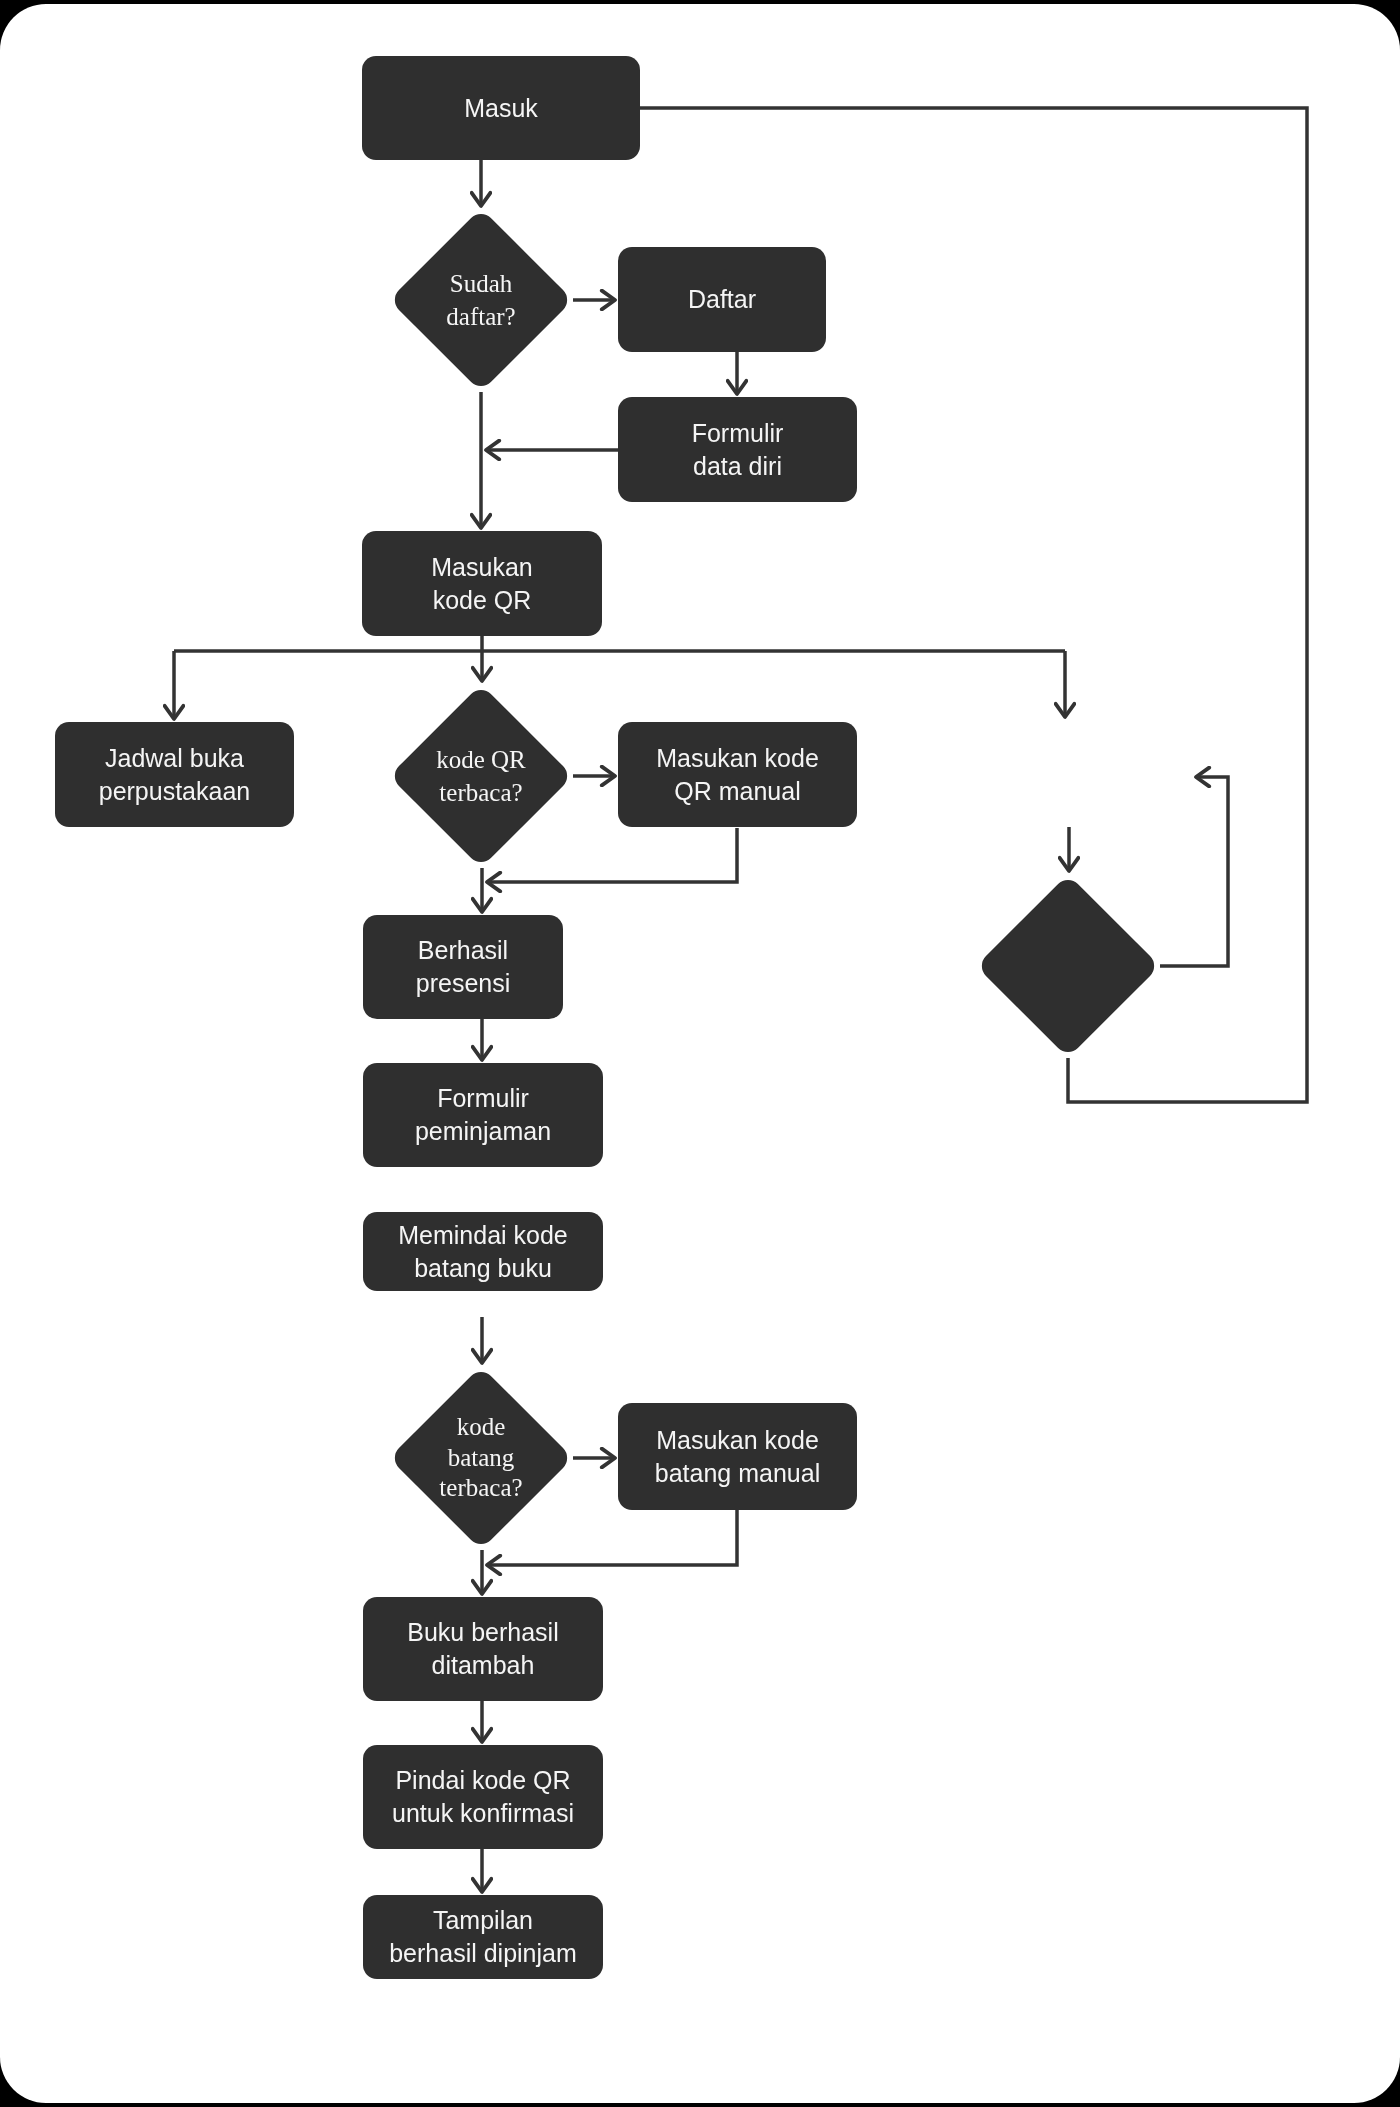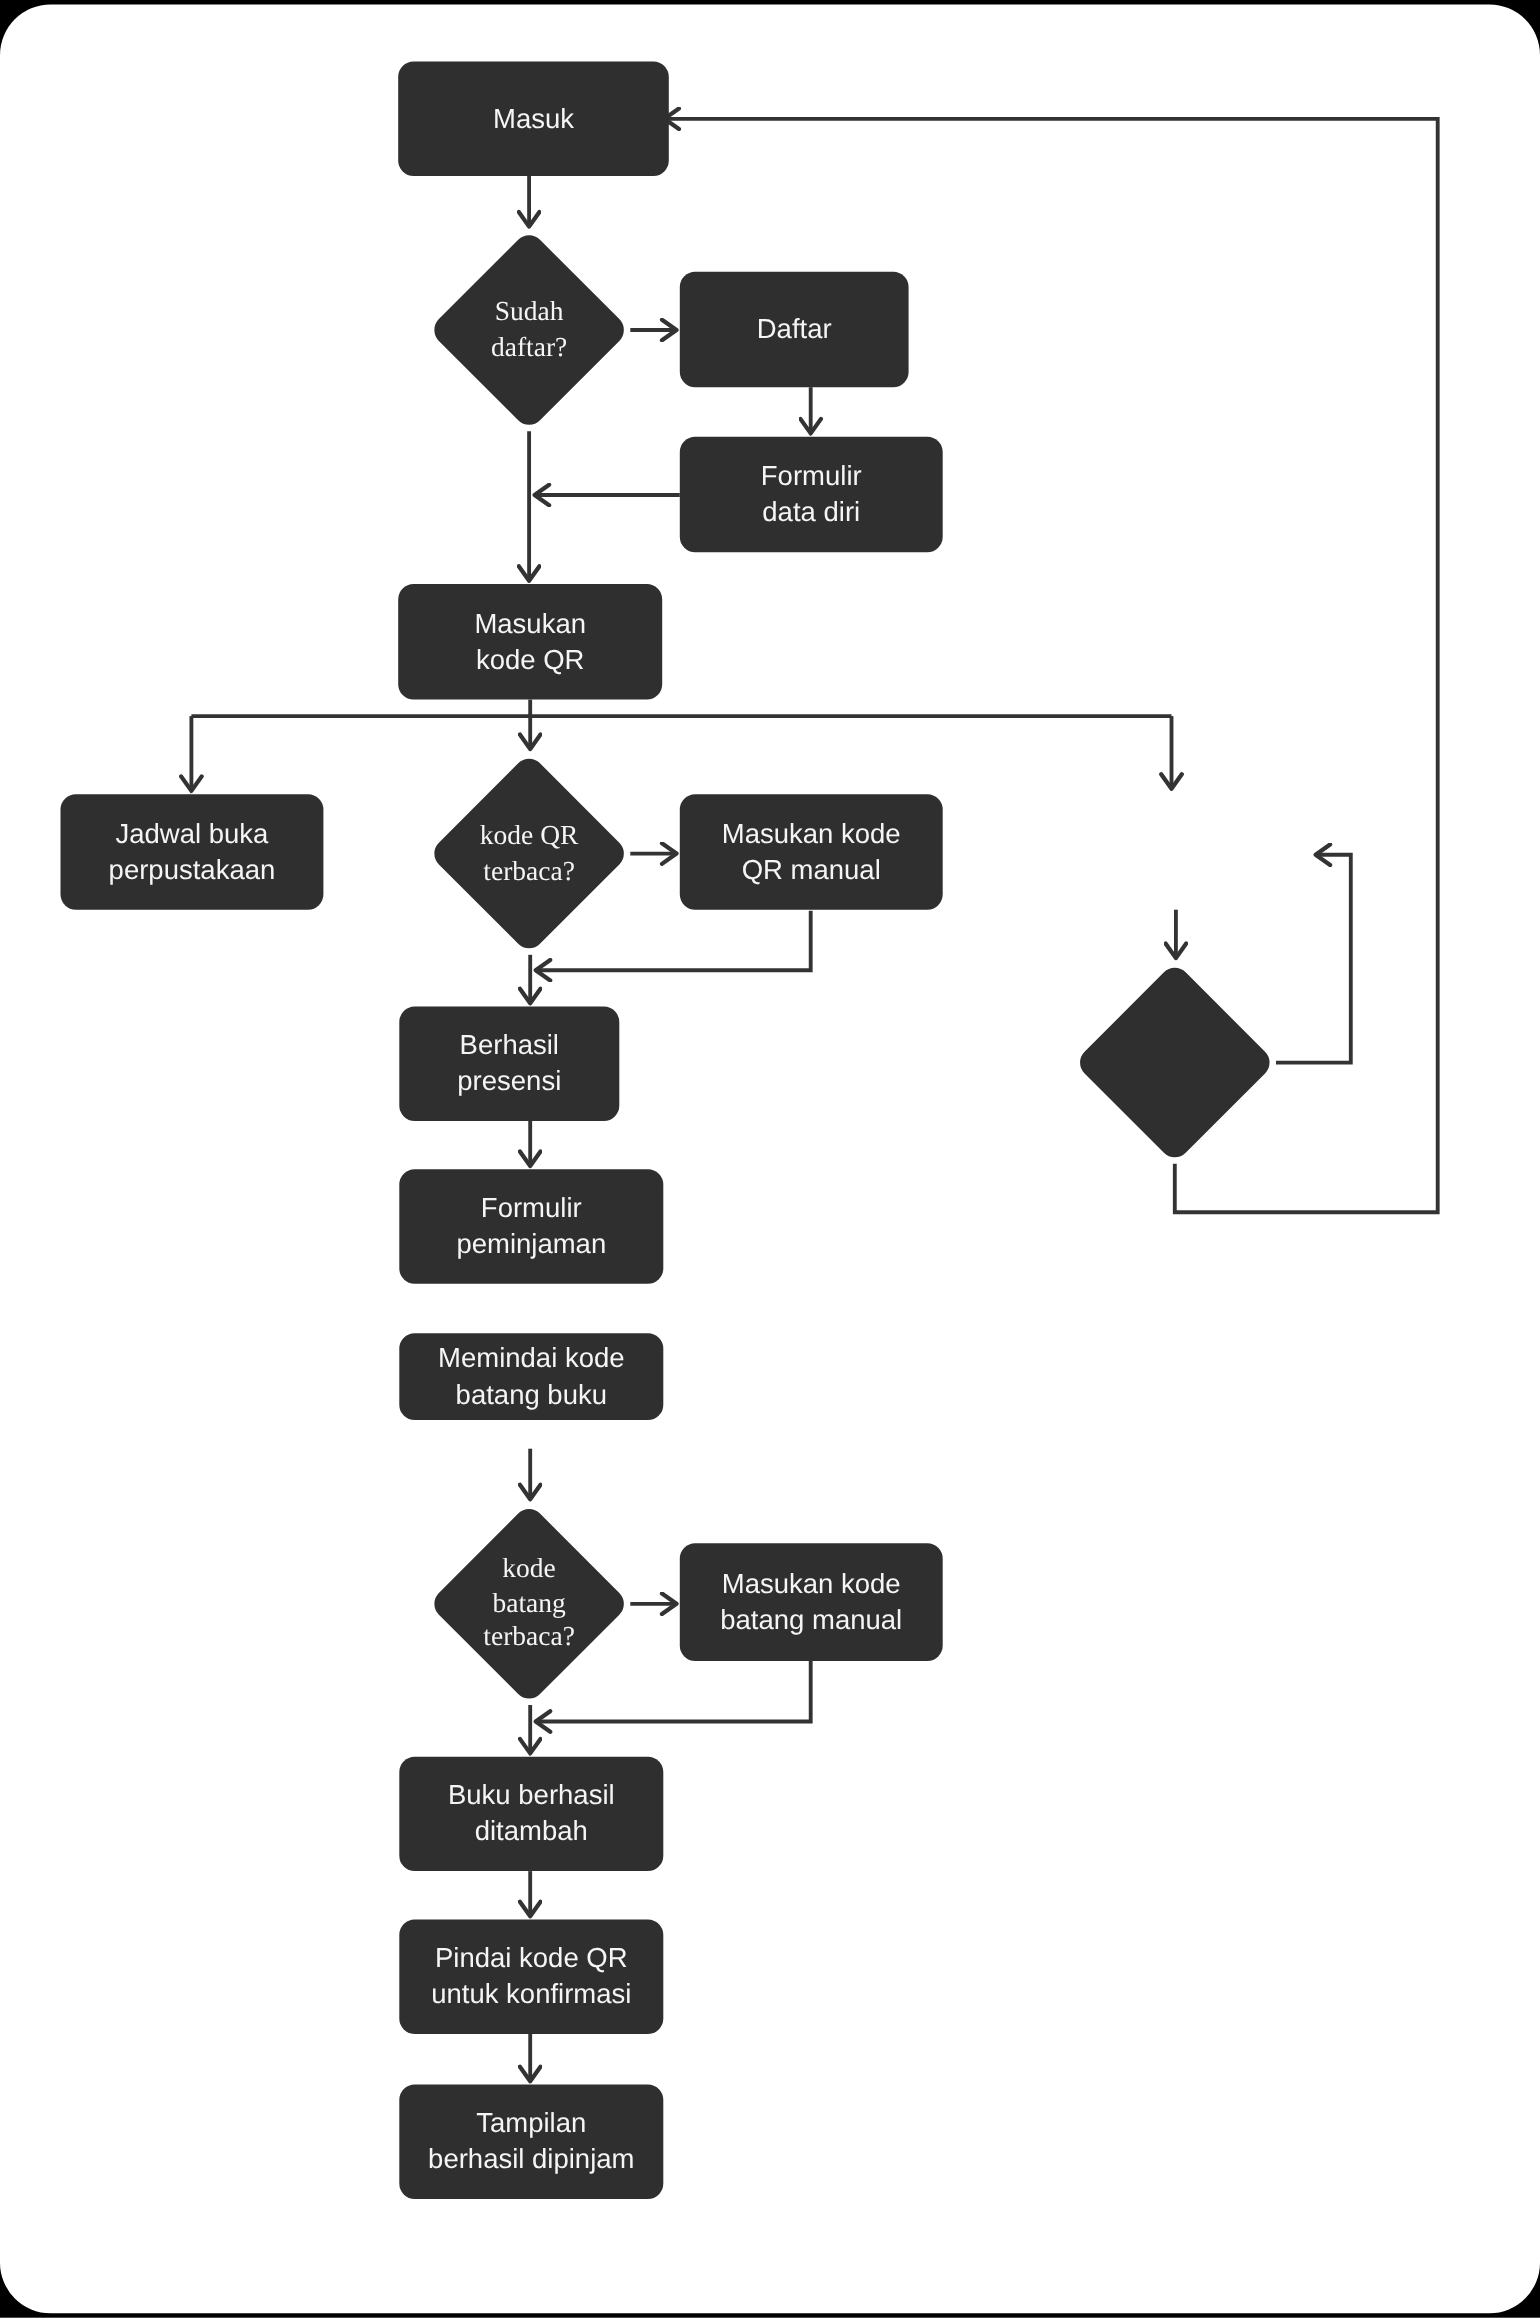--- a/index.html
+++ b/index.html
@@ -83,21 +83,21 @@
     <polyline class="edge" points="737,1510 737,1565 487,1565" marker-end="url(#arw)"></polyline>
     <polyline class="edge" points="482,1550 482,1594" marker-end="url(#arw)"></polyline>
     <polyline class="edge" points="482,1701 482,1742" marker-end="url(#arw)"></polyline>
     <polyline class="edge" points="482,1849 482,1892" marker-end="url(#arw)"></polyline>
 
     <polyline class="edge" points="1069,827 1069,871" marker-end="url(#arw)"></polyline>
     <polyline class="edge" points="1160,966 1228,966 1228,777 1196,777" marker-end="url(#arw)"></polyline>
     <polyline class="edge" points="1068,1058 1068,1102 1307,1102 1307,108 604,108" marker-end="url(#arw)"></polyline>
   </svg>
 
-  <div class="node process" style="left:362px;top:56px;width:246px;height:104px">
+  <div class="node process" style="left:362px;top:56px;width:278px;height:104px">
     <span class="node-label">Masuk</span>
   </div>
 
   <div class="node process" style="left:618px;top:247px;width:208px;height:105px">
     <span class="node-label">Daftar</span>
   </div>
 
   <div class="node process" style="left:618px;top:397px;width:239px;height:105px">
     <span class="node-label">Formulir
 data diri</span>
@@ -142,21 +142,21 @@
   <div class="node process" style="left:363px;top:1597px;width:240px;height:104px">
     <span class="node-label">Buku berhasil
 ditambah</span>
   </div>
 
   <div class="node process" style="left:363px;top:1745px;width:240px;height:104px">
     <span class="node-label">Pindai kode QR
 untuk konfirmasi</span>
   </div>
 
-  <div class="node process" style="left:363px;top:1895px;width:240px;height:104px">
+  <div class="node process" style="left:363px;top:1895px;width:240px;height:84px">
     <span class="node-label">Tampilan
 berhasil dipinjam</span>
   </div>
 
   <div class="node decision" style="left:389px;top:208px;width:184px;height:184px">
     <span class="diamond-shape"></span>
     <span class="node-label">Sudah
 daftar?</span>
   </div>
 

